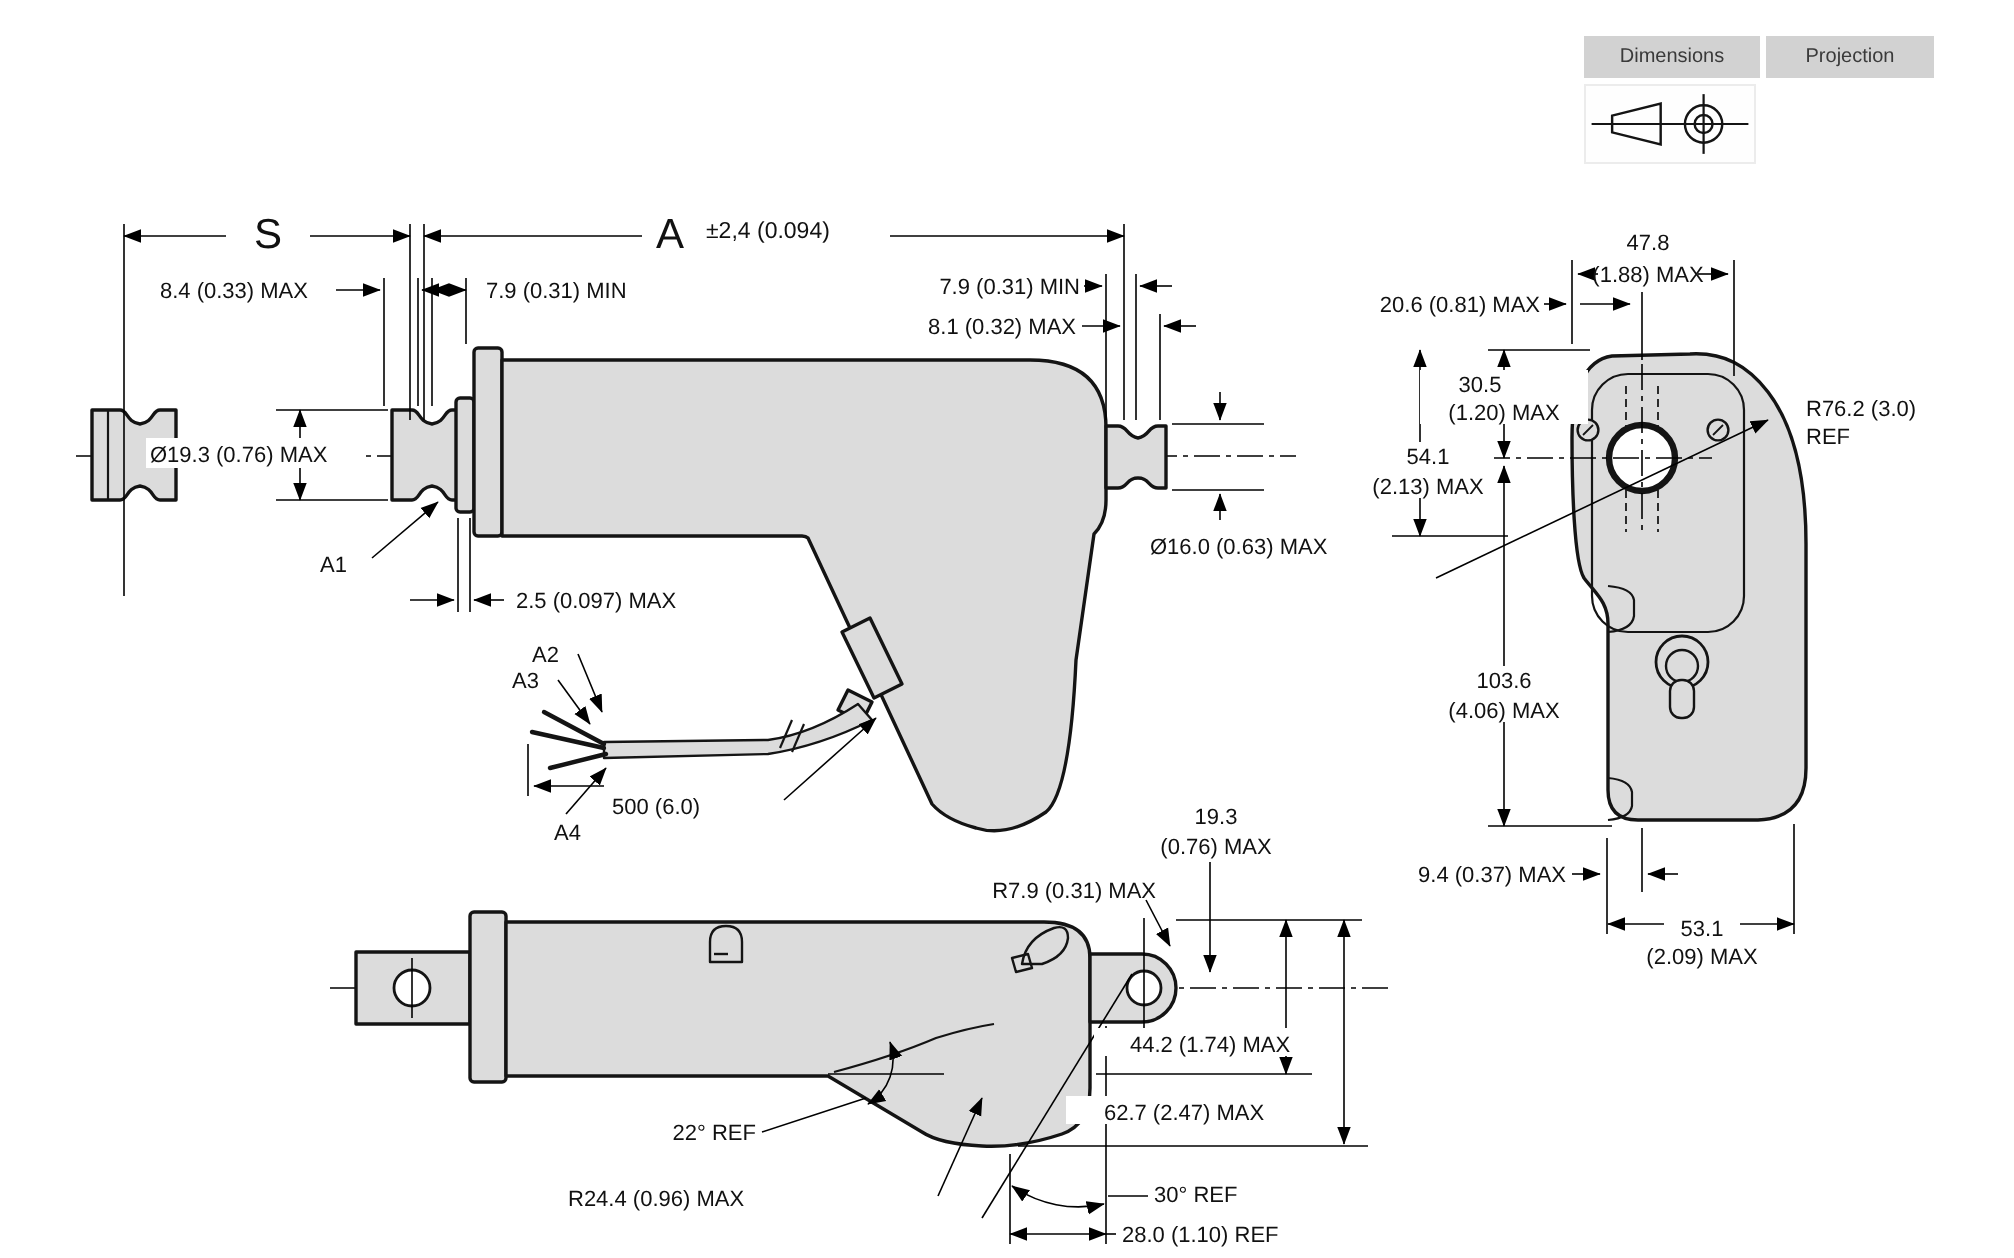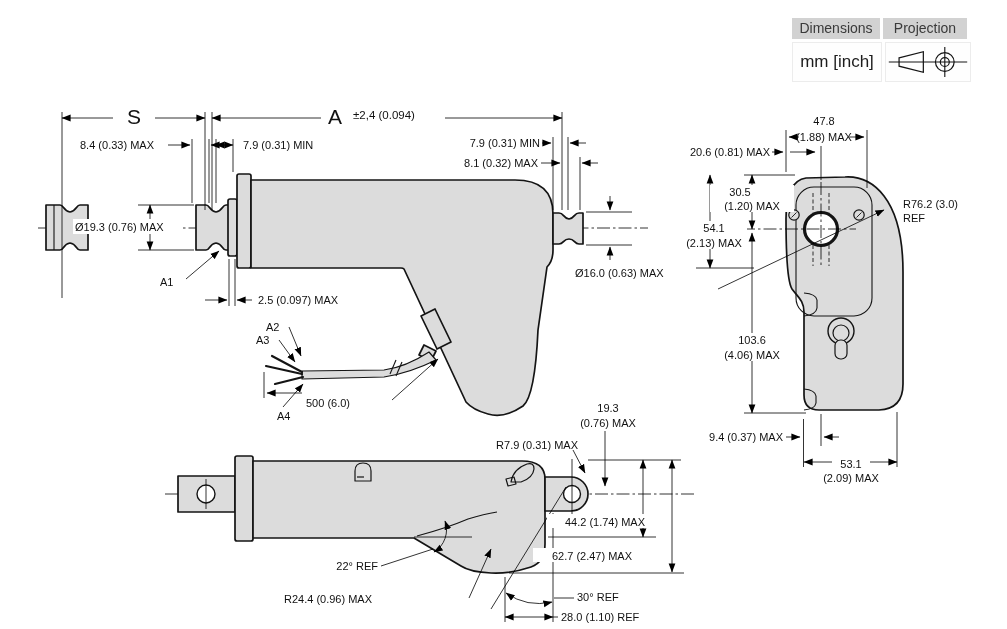--- a/index.html
+++ b/index.html
@@ -12,21 +12,21 @@
   .o{stroke:#141414;stroke-width:1.7;fill:#dcdcdc;stroke-linejoin:round;}
   .t{stroke:#141414;stroke-width:1.1;fill:none;stroke-linejoin:round;}
   .d{stroke:#000;stroke-width:0.8;fill:none;}
   .cl{stroke:#000;stroke-width:0.8;fill:none;stroke-dasharray:13 3 2.5 3;}
   .hid{stroke:#000;stroke-width:0.8;fill:none;stroke-dasharray:4 2.5;}
   .wg{fill:#fff;}
   .wire{stroke:#141414;stroke-width:2.2;fill:none;stroke-linecap:round;}
   
   .legend{position:absolute;left:792px;top:18px;width:184px;}
   .legend-row{display:flex;gap:3px;}
-  .lh{background:#d2d2d2;color:#3a3a3a;font-size:14px;height:21px;line-height:21px;
+  .lh{background:#d2d2d2;color:#3a3a3a;font-size:10px;height:21px;line-height:21px;
       text-align:center;}
   .lv{background:#fefefe;border:1px solid #ececec;height:38px;display:flex;
       align-items:center;justify-content:center;color:#1c1c1c;}
   .c1{width:88px;} .c2{width:84px;}
   .units{font-size:17px;}
 </style>
 </head>
 <body>
 
 <div id="stage">
@@ -246,21 +246,20 @@
     <text x="561" y="621">28.0 (1.10) REF</text>
   </g>
 </svg>
 
 <div class="legend">
   <div class="legend-row">
     <div class="lh c1">Dimensions</div>
     <div class="lh c2">Projection</div>
   </div>
   <div class="legend-row" style="margin-top:3px;">
-    <div class="lv c1 units">mm [inch]</div>
     <div class="lv c2">
       <svg width="90" height="40" viewBox="0 0 90 40">
         <line x1="3" y1="20" x2="87" y2="20" stroke="#141414" stroke-width="1.2"></line>
         <path d="M14,15.5 L40,9 L40,31 L14,24.5 Z" fill="none" stroke="#141414" stroke-width="1.3"></path>
         <circle cx="63" cy="20" r="10" fill="none" stroke="#141414" stroke-width="1.3"></circle>
         <circle cx="63" cy="20" r="4.8" fill="none" stroke="#141414" stroke-width="1.3"></circle>
         <line x1="63" y1="4" x2="63" y2="36" stroke="#141414" stroke-width="1.2"></line>
       </svg>
     </div>
   </div>

